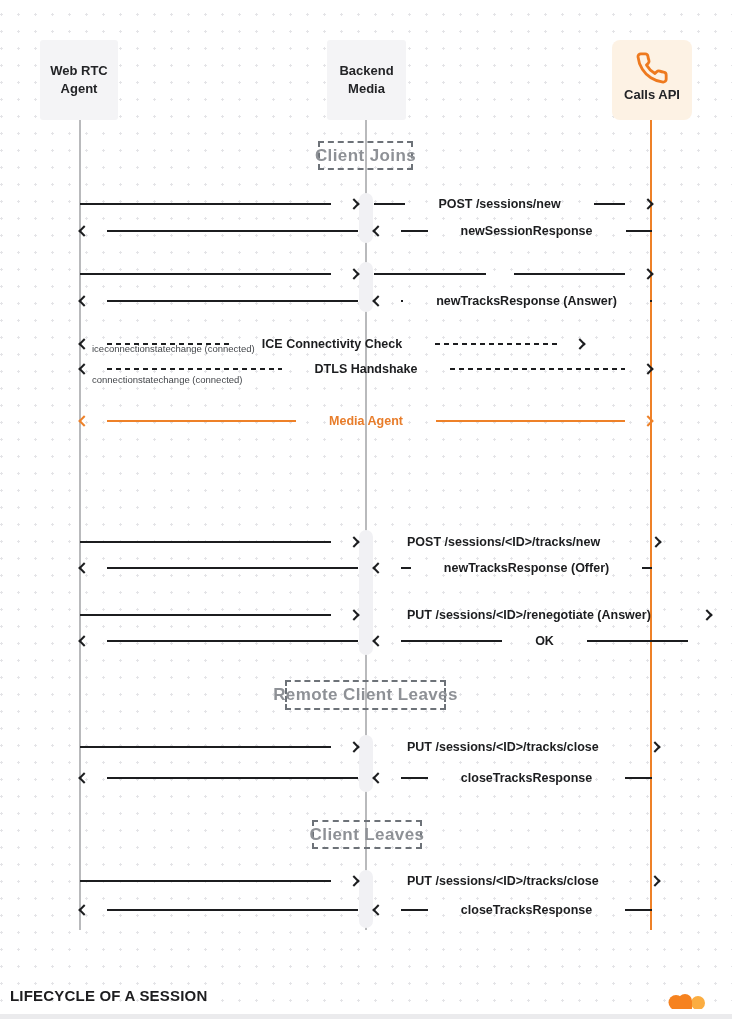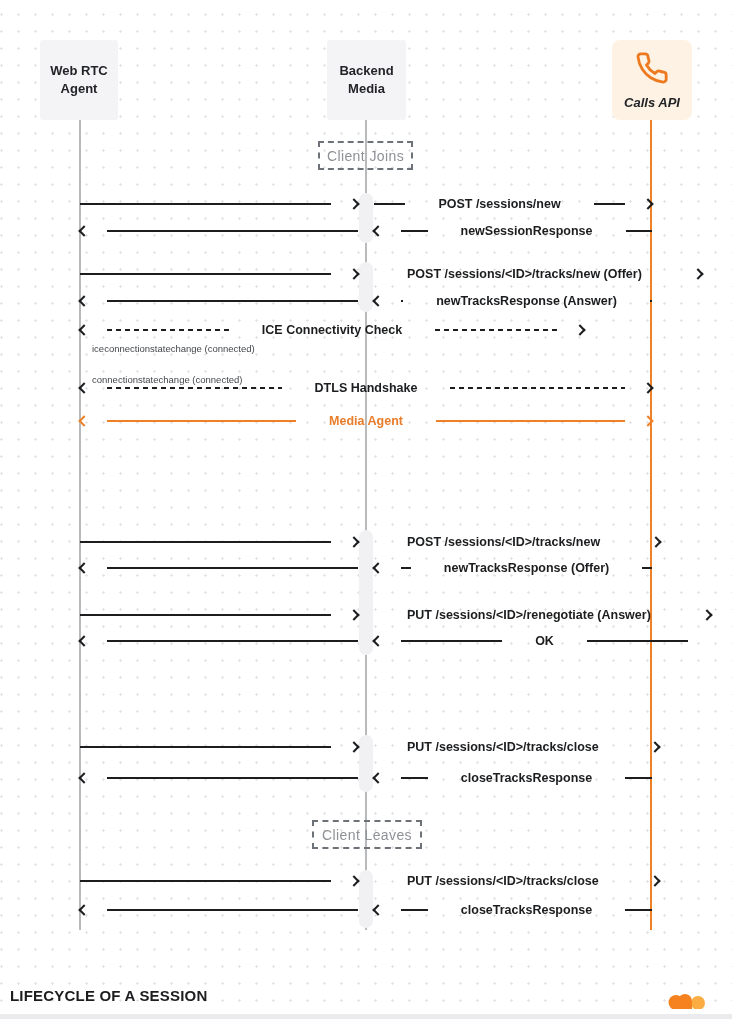--- a/index.html
+++ b/index.html
@@ -9,29 +9,29 @@
     background:#ffffff;
     background-image:radial-gradient(circle,#e4e4e7 1.1px,transparent 1.4px);
     background-size:17px 17px;background-position:10px 6px;
     font-family:"Liberation Sans",sans-serif;
   }
   
   .actor{position:absolute;display:flex;flex-direction:column;align-items:center;justify-content:center;
     background:#f4f4f6;border-radius:3px;text-align:center;
     font-weight:700;font-size:13px;line-height:1.35;color:#232427;}
   .actor.calls{background:#fdf2e4;border-radius:8px;justify-content:flex-start;padding-top:11px;}
-  .actor.calls .cap{margin-top:9px;font-style:italic;}
+  .actor.calls .cap{margin-top:1px;}
   
   .life{position:absolute;top:120px;height:810px;width:1.5px;background:#b9babc;}
   .life.orange{width:2px;background:#ee8128;}
   
   .act{position:absolute;left:359px;width:14px;background:#f1f1f4;border-radius:7px;}
   
   .phase{position:absolute;display:flex;align-items:center;justify-content:center;
-    border:2px dashed #6d7278;color:#8e9196;font-size:14px;font-weight:400;letter-spacing:.4px;white-space:nowrap;}
+    border:2px dashed #6d7278;color:#8e9196;font-size:17px;font-weight:700;letter-spacing:.4px;white-space:nowrap;}
   
   .seg{position:absolute;height:14px;display:flex;align-items:center;transform:translateY(-50%);gap:28px;}
   .ln{flex:1 1 auto;height:2px;background:#1c1d1f;min-width:0;}
   .ln.dash{background:repeating-linear-gradient(90deg,#1c1d1f 0 5px,transparent 5px 9px);height:2.5px;}
   .lbl{flex:0 1 auto;padding:0 5px;font-weight:700;font-size:12.5px;color:#1c1d1f;white-space:nowrap;}
   .head{flex:0 0 auto;width:8px;height:8px;}
   .hr{border-top:2.4px solid #1c1d1f;border-right:2.4px solid #1c1d1f;transform:rotate(45deg);margin-left:-9px;}
   .hl{border-top:2.4px solid #1c1d1f;border-left:2.4px solid #1c1d1f;transform:rotate(-45deg);margin-right:-9px;}
   .orange .ln{background:#ee8128;}
   .orange .lbl{color:#e87d2b;}
@@ -69,20 +69,23 @@
   <div class="actor calls" style="left:612px;top:40px;width:80px;height:80px">
     <svg width="34" height="34" viewBox="0 0 24 24" fill="none" stroke="#ee7a1f" stroke-width="2" stroke-linecap="round" stroke-linejoin="round">
       <path d="M22 16.92v3a2 2 0 0 1-2.18 2 19.79 19.79 0 0 1-8.63-3.07 19.5 19.5 0 0 1-6-6 19.79 19.79 0 0 1-3.07-8.67A2 2 0 0 1 4.11 2h3a2 2 0 0 1 2 1.72 12.84 12.84 0 0 0 .7 2.81 2 2 0 0 1-.45 2.11L8.09 9.91a16 16 0 0 0 6 6l1.27-1.27a2 2 0 0 1 2.11-.45 12.84 12.84 0 0 0 2.81.7A2 2 0 0 1 22 16.92z"></path>
     </svg>
     <span class="cap">Calls API</span>
   </div>
 
   <div class="phase" style="left:318px;top:141px;width:95px;height:29px">
     <span>Client Joins</span>
   </div>
+  <div class="phase" style="left:285px;top:680px;width:161px;height:30px">
+    <span>Remote Client Leaves</span>
+  </div>
   <div class="phase" style="left:312px;top:820px;width:110px;height:29px">
     <span>Client Leaves</span>
   </div>
 
   <div>
     <div class="seg" style="top:204px;left:80px;width:278px">
       <span class="ln"></span>
         <span class="head hr"></span>
     </div>
     <div class="seg" style="top:204px;left:374px;width:278px">
@@ -106,52 +109,51 @@
     </div>
   </div>
 
   <div>
     <div class="seg" style="top:274px;left:80px;width:278px">
       <span class="ln"></span>
         <span class="head hr"></span>
     </div>
     <div class="seg" style="top:274px;left:374px;width:278px">
       <span class="ln"></span>
-        <span class="lbl">POST /sessions/&lt;ID&gt;/tracks/new (Offer)</span>
         <span class="ln"></span>
         <span class="head hr"></span>
     </div>
   </div>
 
   <div>
     <div class="seg" style="top:301px;left:80px;width:278px">
       <span class="head hl"></span>
         <span class="ln"></span>
     </div>
     <div class="seg" style="top:301px;left:374px;width:278px">
       <span class="head hl"></span>
         <span class="ln"></span>
         <span class="lbl">newTracksResponse (Answer)</span>
         <span class="ln"></span>
     </div>
   </div>
 
   <div>
-    <div class="seg" style="top:330px;left:80px;width:504px">
+    <div class="seg" style="top:344px;left:80px;width:504px">
       <span class="head hl"></span>
         <span class="ln dash"></span>
         <span class="lbl">ICE Connectivity Check</span>
         <span class="ln dash"></span>
         <span class="head hr"></span>
     </div>
     <div class="note" style="left:92px;top:343px">iceconnectionstatechange (connected)</div>
   </div>
 
   <div>
-    <div class="seg" style="top:388px;left:80px;width:572px">
+    <div class="seg" style="top:369px;left:80px;width:572px">
       <span class="head hl"></span>
         <span class="ln dash"></span>
         <span class="lbl">DTLS Handshake</span>
         <span class="ln dash"></span>
         <span class="head hr"></span>
     </div>
     <div class="note" style="left:92px;top:374px">connectionstatechange (connected)</div>
   </div>
 
   <div>

